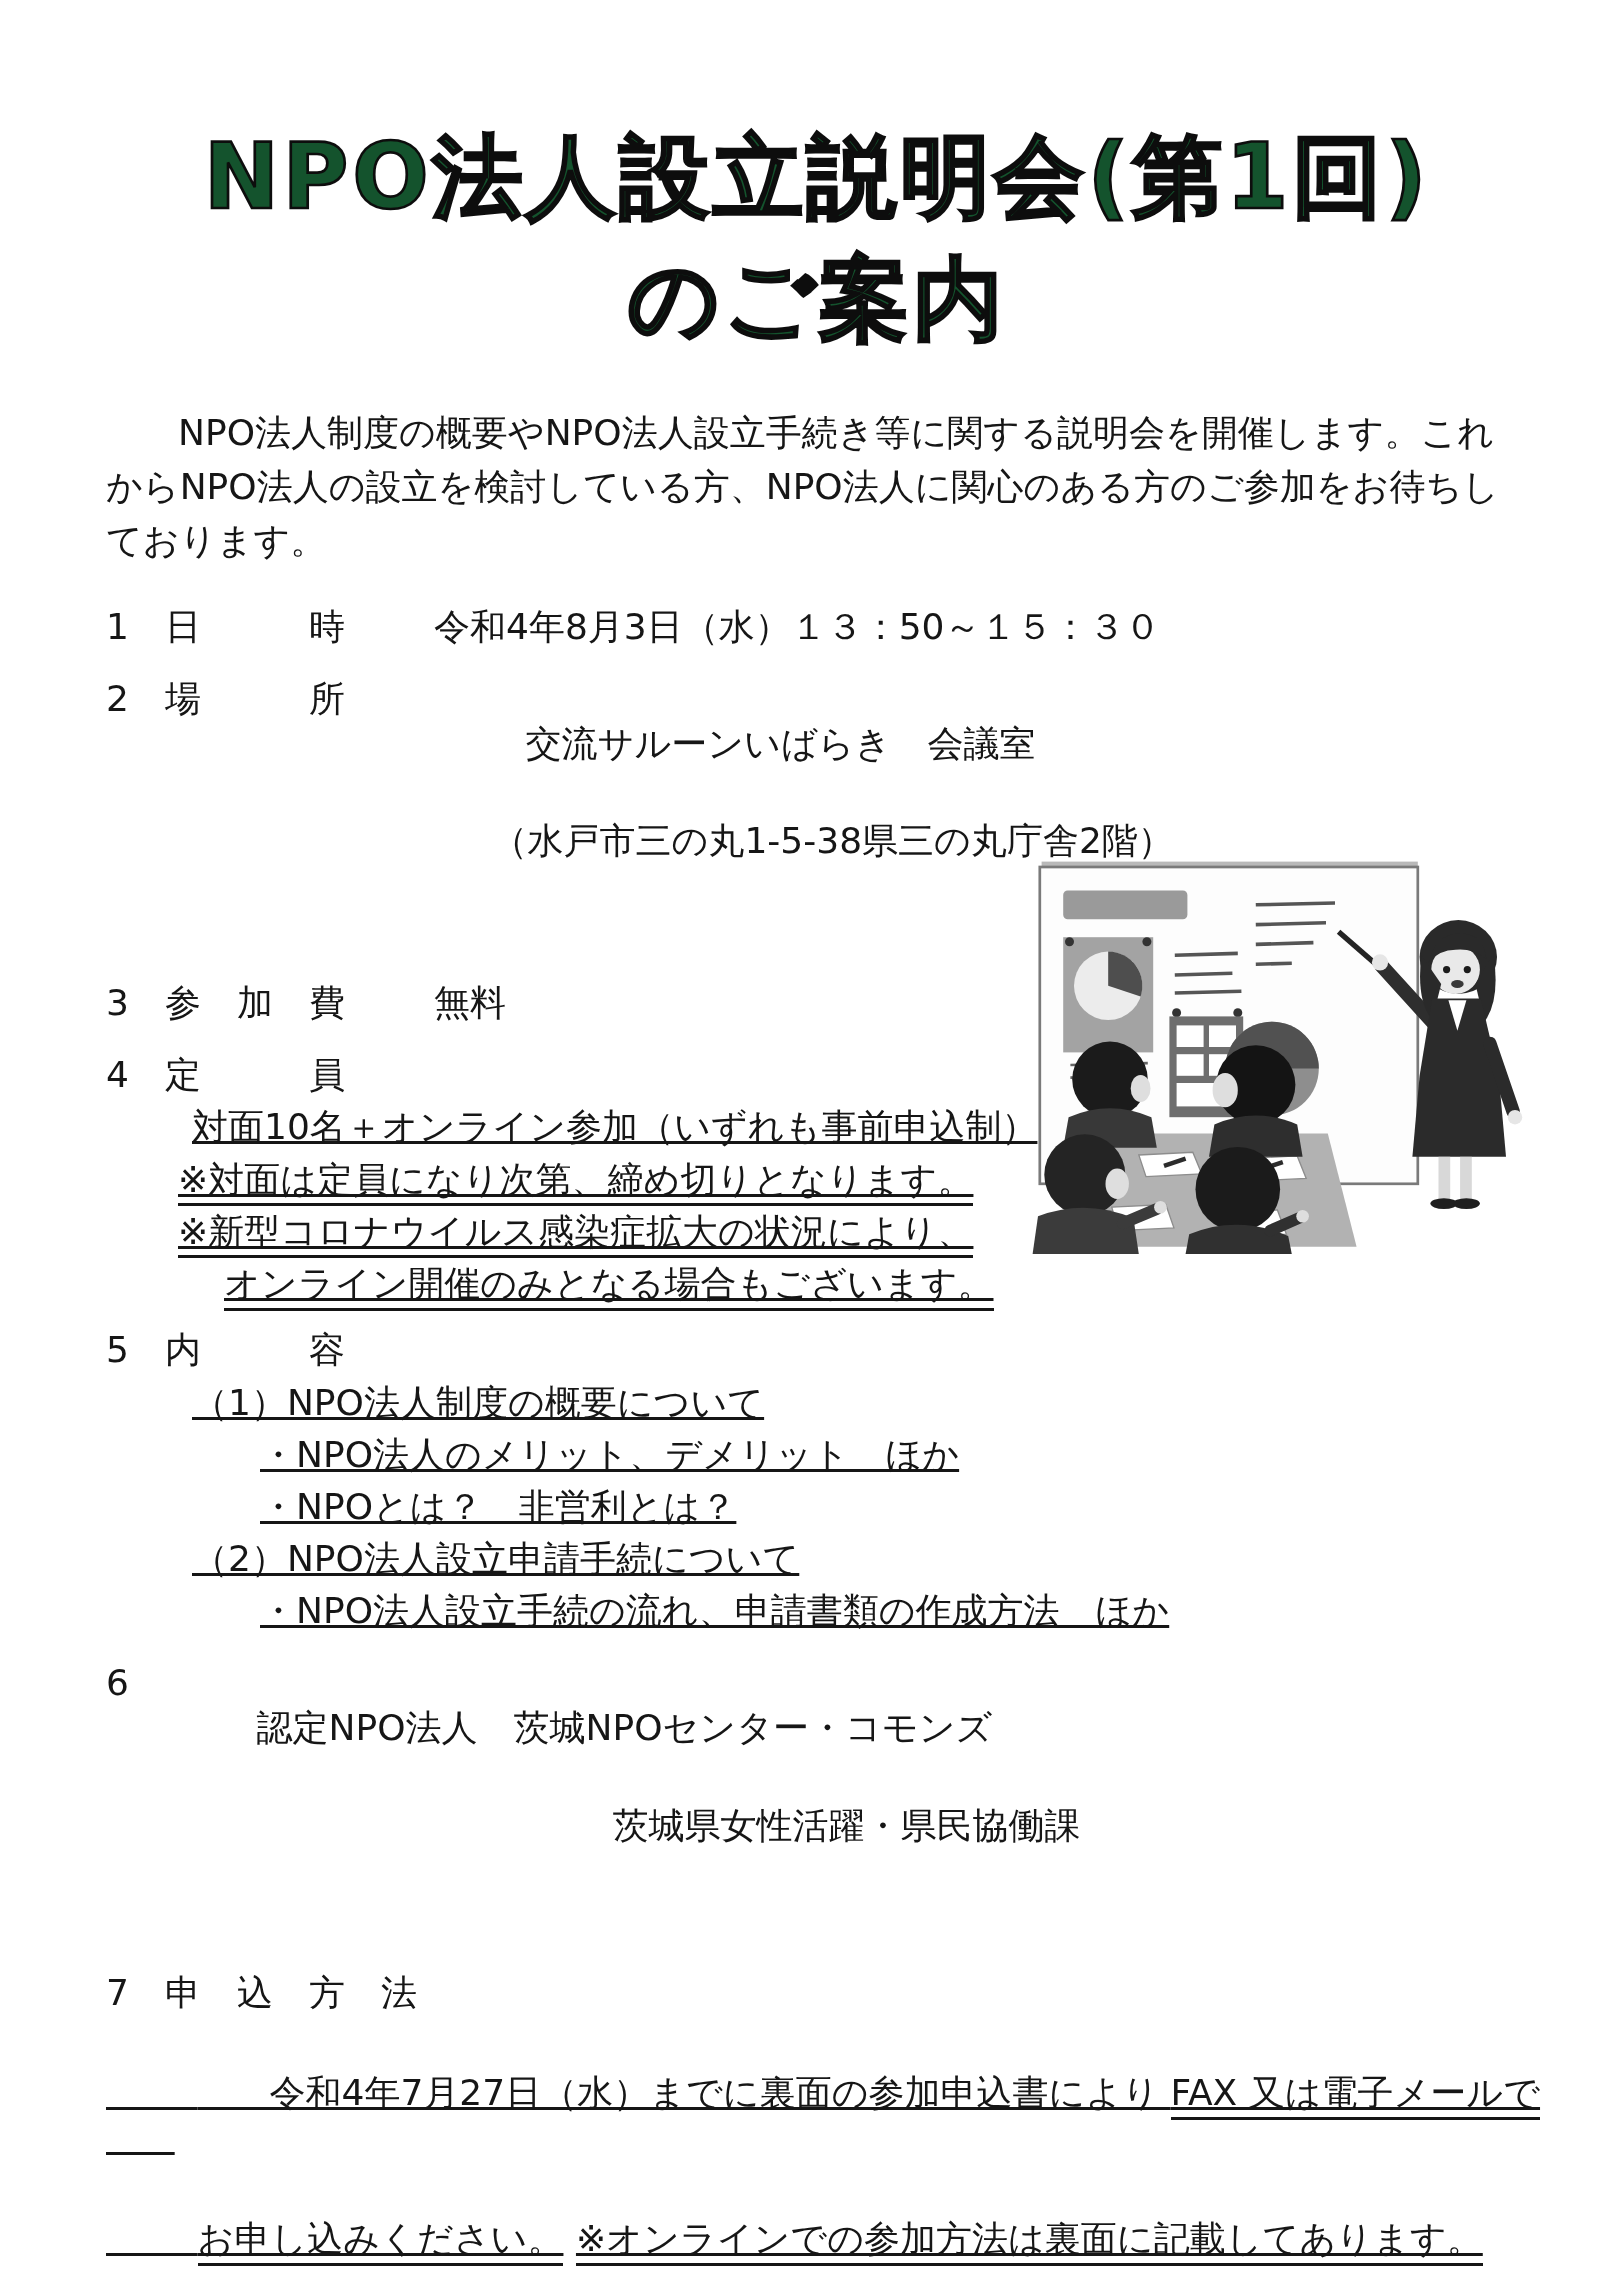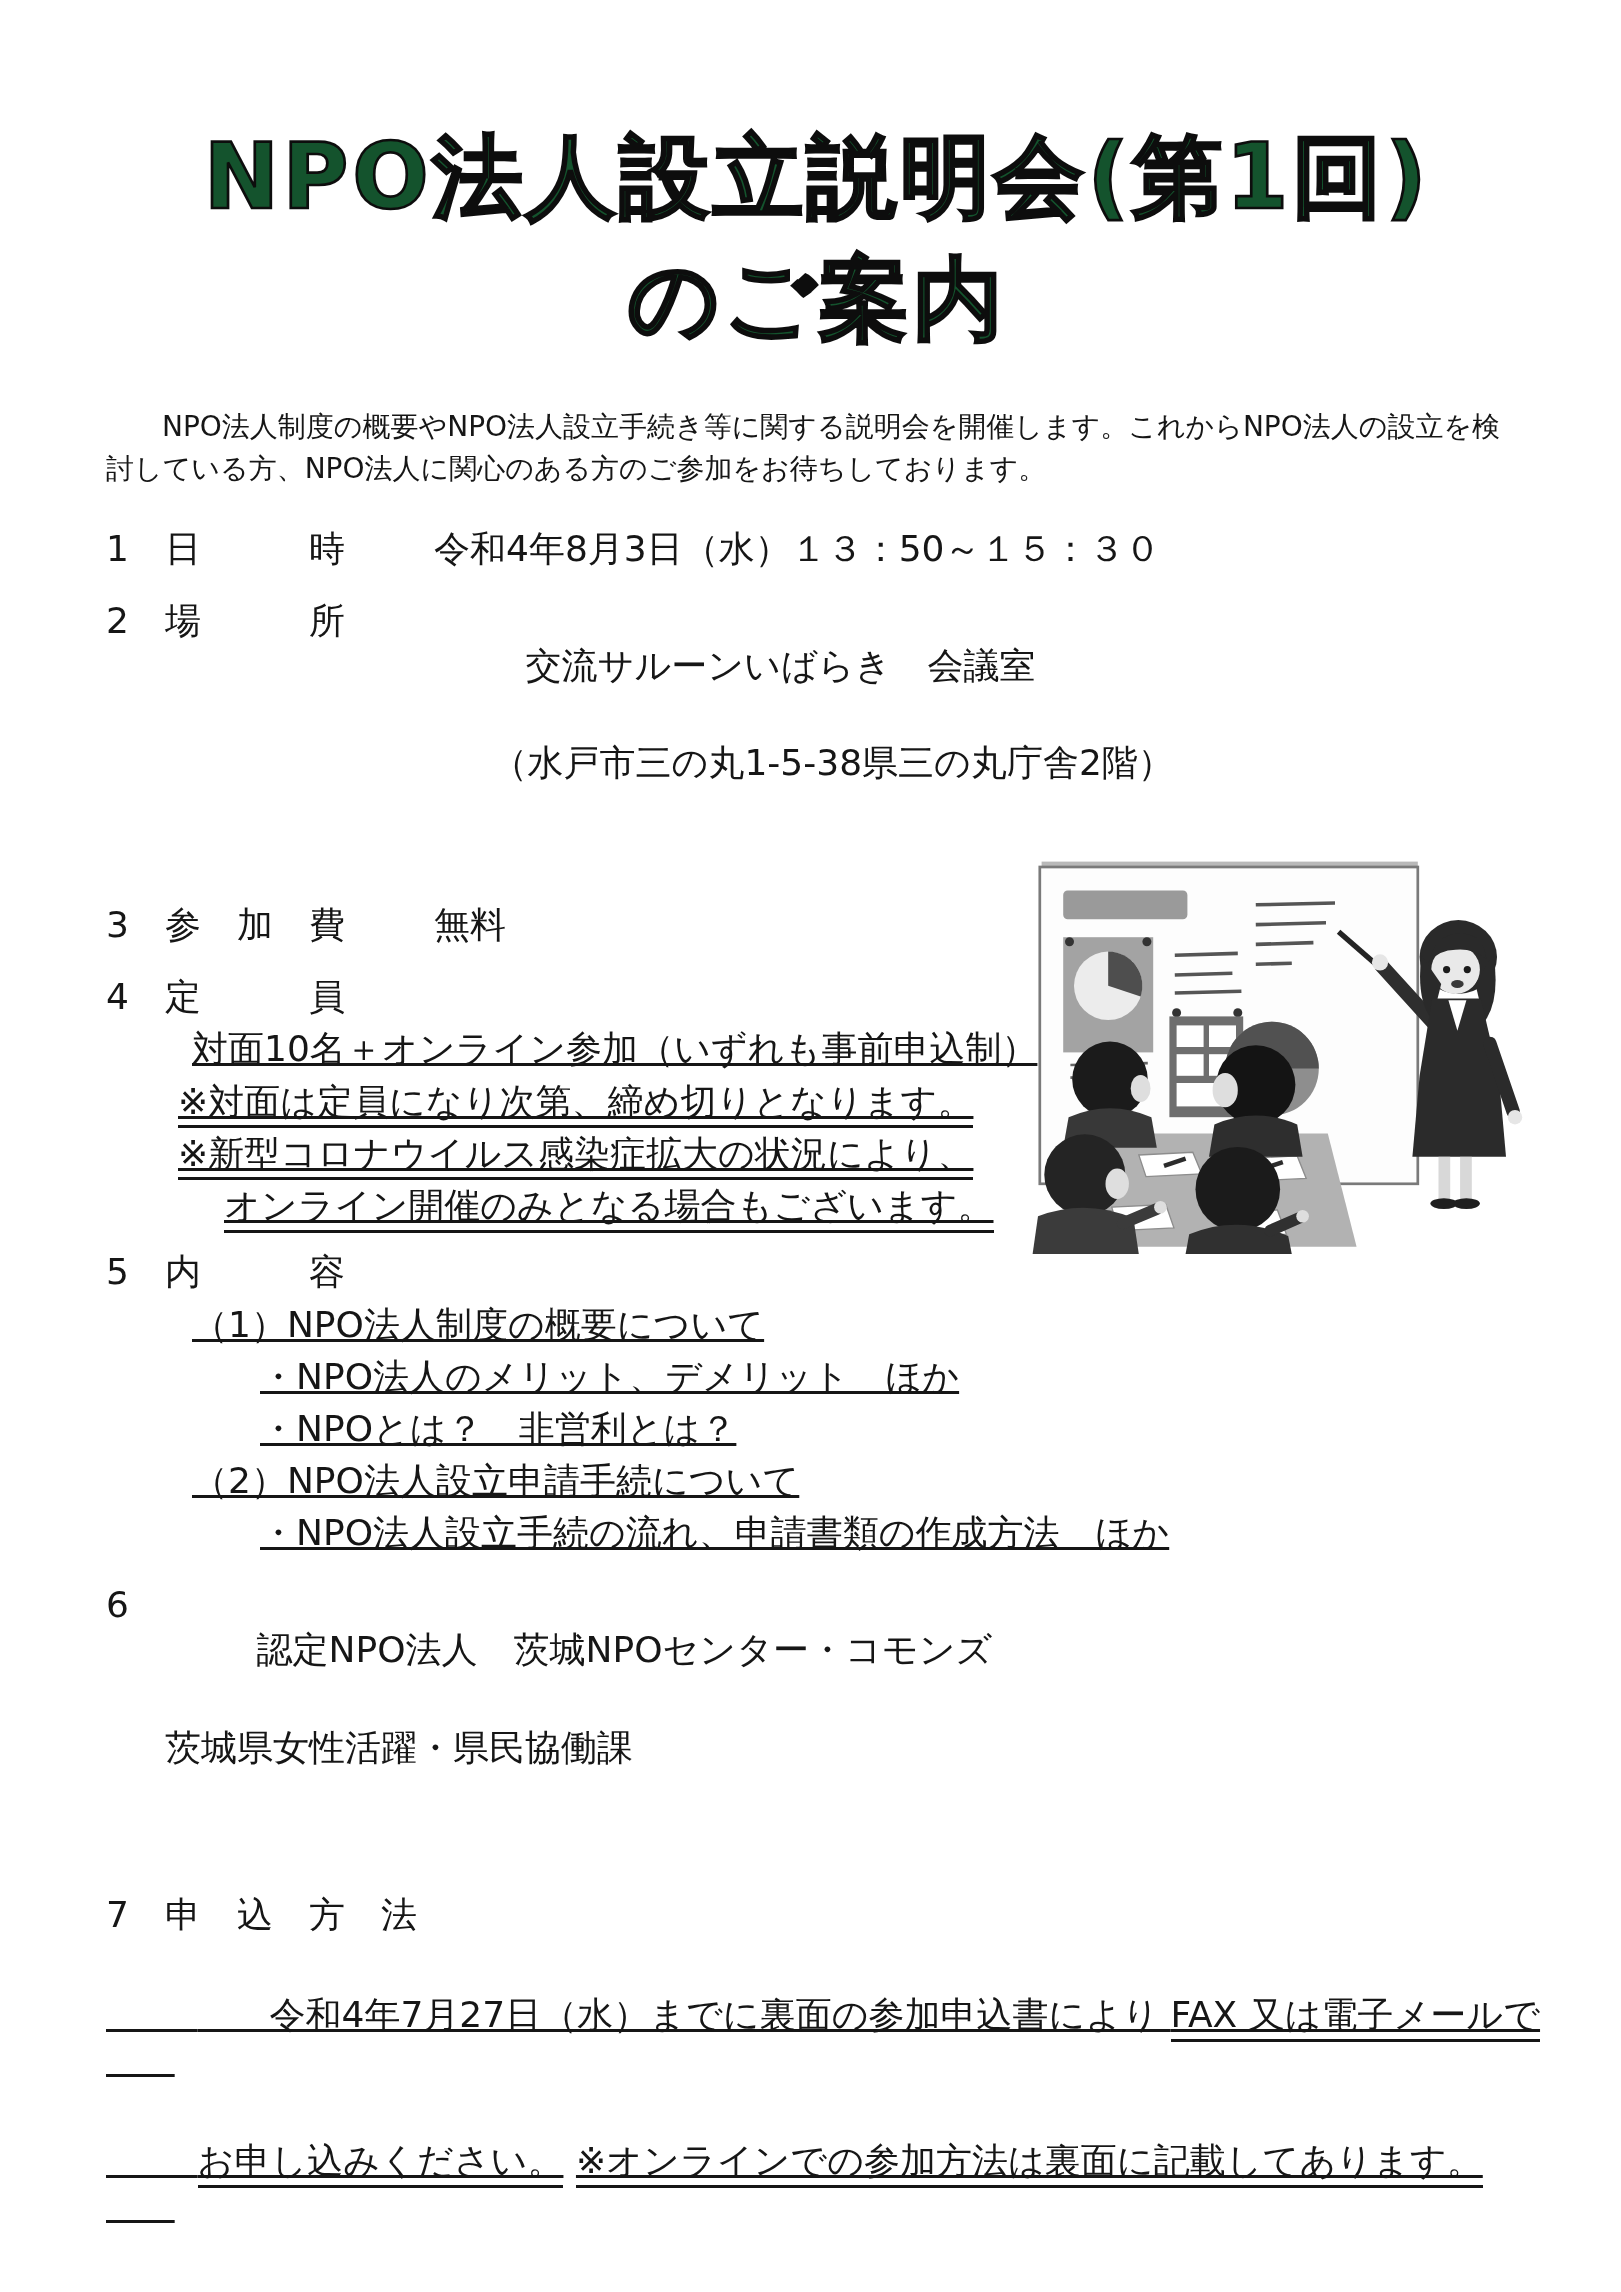--- a/index.html
+++ b/index.html
@@ -12,21 +12,21 @@
     overflow:hidden;
   }
   .content{position:absolute;inset:0;padding:100px 94px 0 106px;box-sizing:border-box;}
   .header-note{font-size:37px;letter-spacing:0.9px;}
   .title{
     margin-top:16px;text-align:center;
     font-size:90px;font-weight:900;line-height:1.35;
     letter-spacing:3.6px;color:#14532d;
     -webkit-text-stroke:2.7px #0d0d0d;
   }
-  .intro{margin:47px 0 0 0;font-size:28px;line-height:1.5;text-indent:2em;}
+  .intro{margin:47px 0 0 0;font-size:36px;line-height:1.5;text-indent:2em;}
   .item{display:flex;font-size:36px;line-height:1.25;}
   .num{width:59px;flex:none;}
   .label{width:269px;flex:none;white-space:pre;}
   .value{flex:1;white-space:pre;}
   .sub{margin-top:7.2px;padding-left:1.6em;font-size:36px;line-height:1.25;white-space:pre;}
   .block{font-size:36px;line-height:1.25;}
   .line{margin-top:7.2px;white-space:pre;text-decoration:underline;}
   .mt40{margin-top:36px}.mt30{margin-top:27px}.mt24{margin-top:21.5px}
   .mt36{margin-top:32px}
   .mt12{margin-top:10.7px}
@@ -93,21 +93,21 @@
       <div class="line ind-b">・NPO法人のメリット、デメリット　ほか</div>
       <div class="line ind-b">・NPOとは？　非営利とは？</div>
       <div class="line ind-a">（2）NPO法人設立申請手続について</div>
       <div class="line ind-b">・NPO法人設立手続の流れ、申請書類の作成方法　ほか</div>
     </div>
 
     <div class="item mt30">
       <span class="num">6</span>
       <span class="value">
         <span>認定NPO法人　茨城NPOセンター・コモンズ</span>
-        <div class="sub" style="padding-left:0;">茨城県女性活躍・県民協働課</div>
+        <div class="sub" style="padding-left:0;text-align:center;">茨城県女性活躍・県民協働課</div>
       </span>
     </div>
 
     <div class="item mt36">
       <span class="num">7</span>
       <span class="label">申　込　方　法</span>
     </div>
     <div class="block">
       <div class="line mt12">
         <span>　　令和4年7月27日（水）までに裏面の参加申込書により </span><span class="ul">FAX 又は電子メールで</span>

